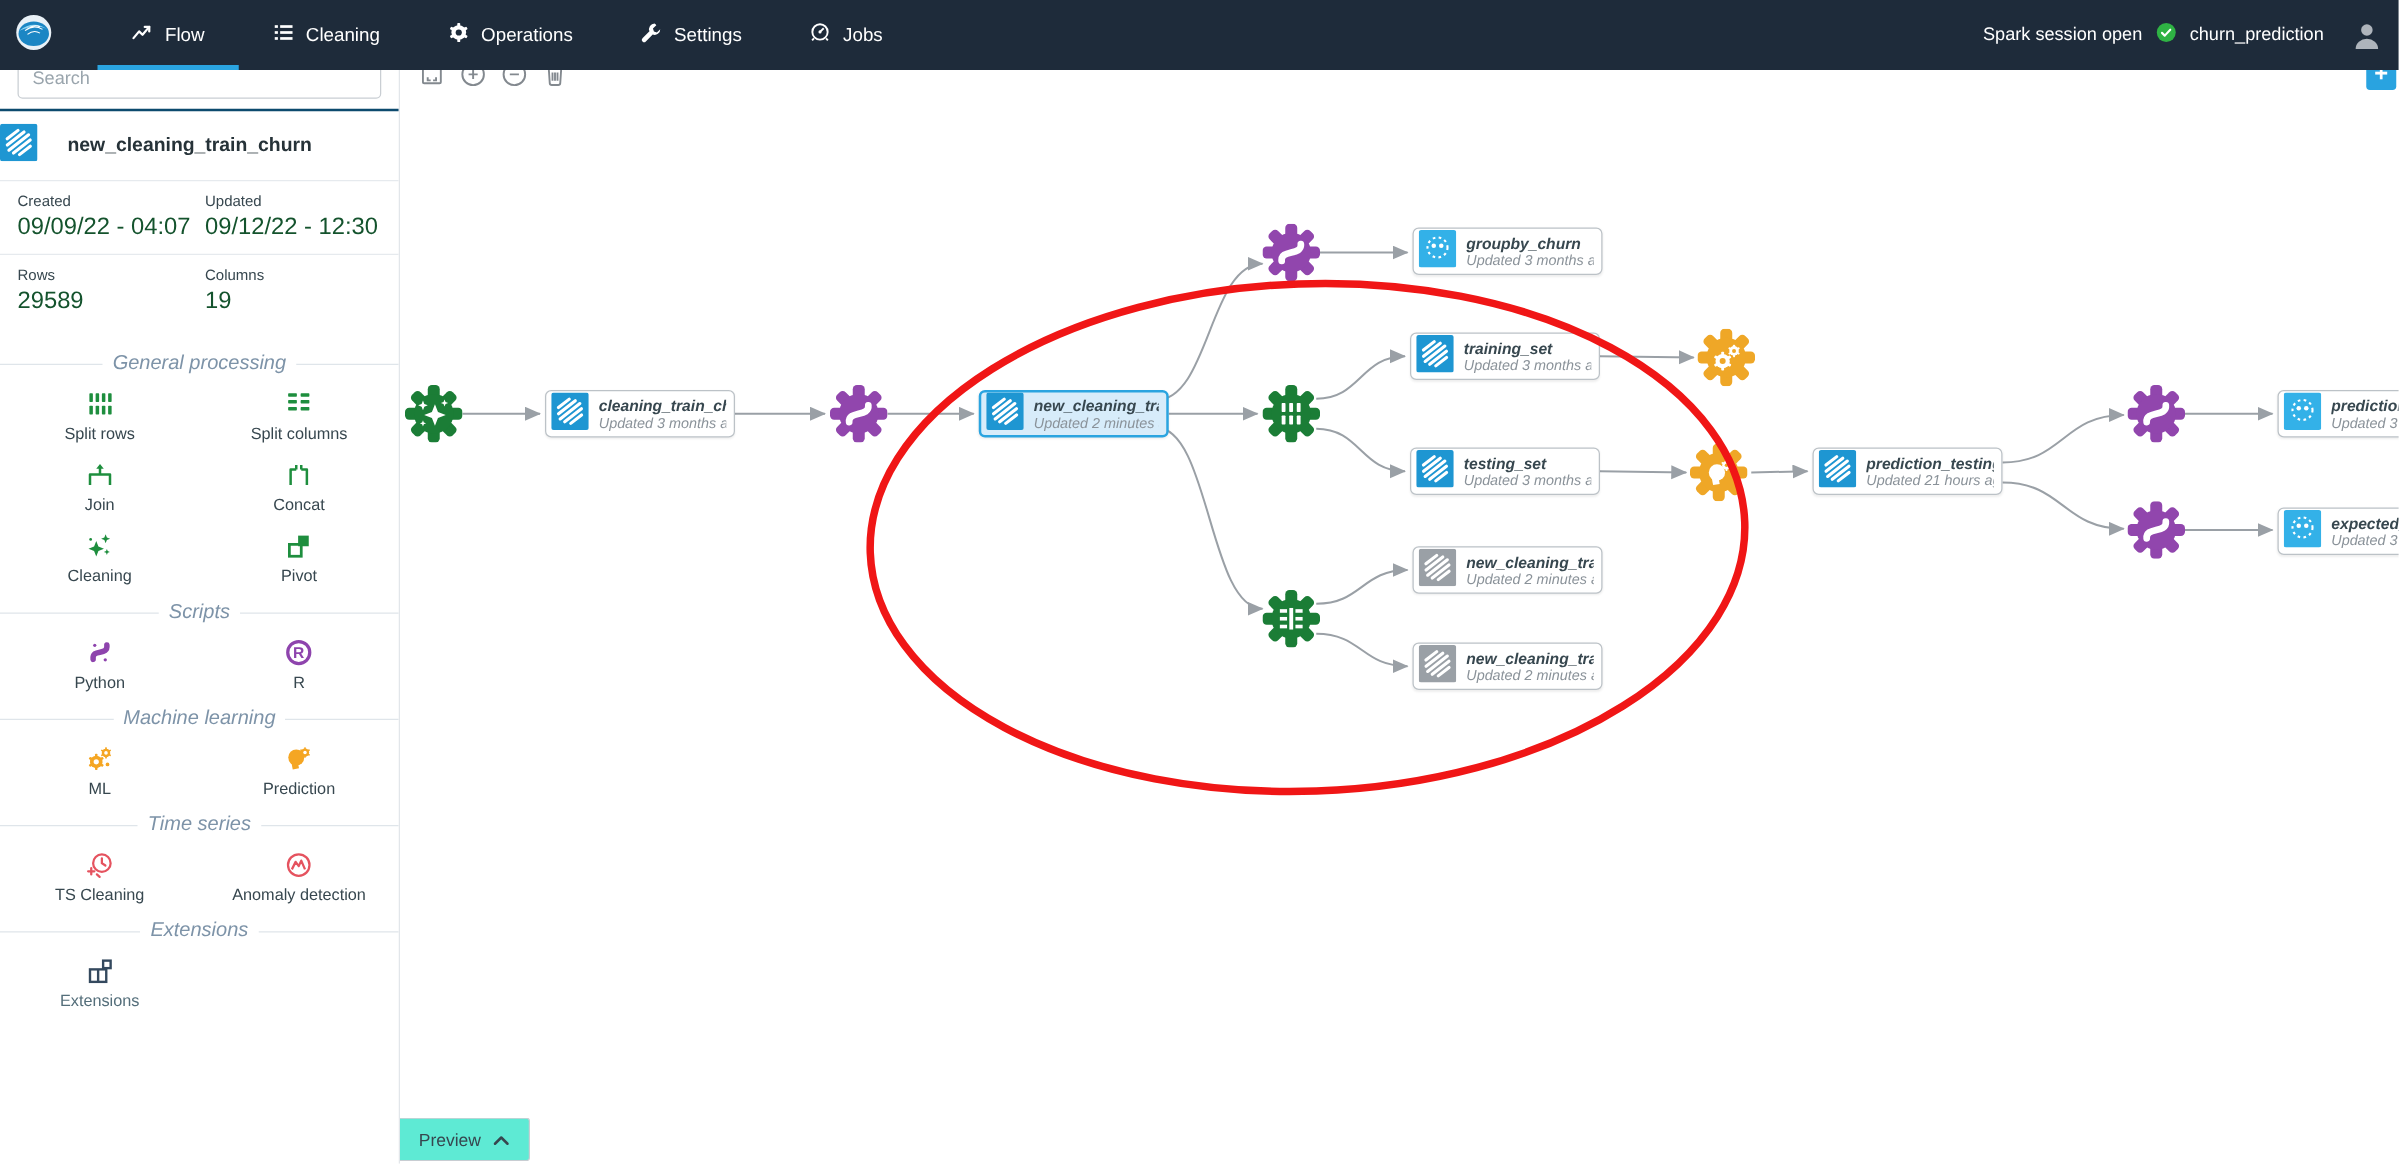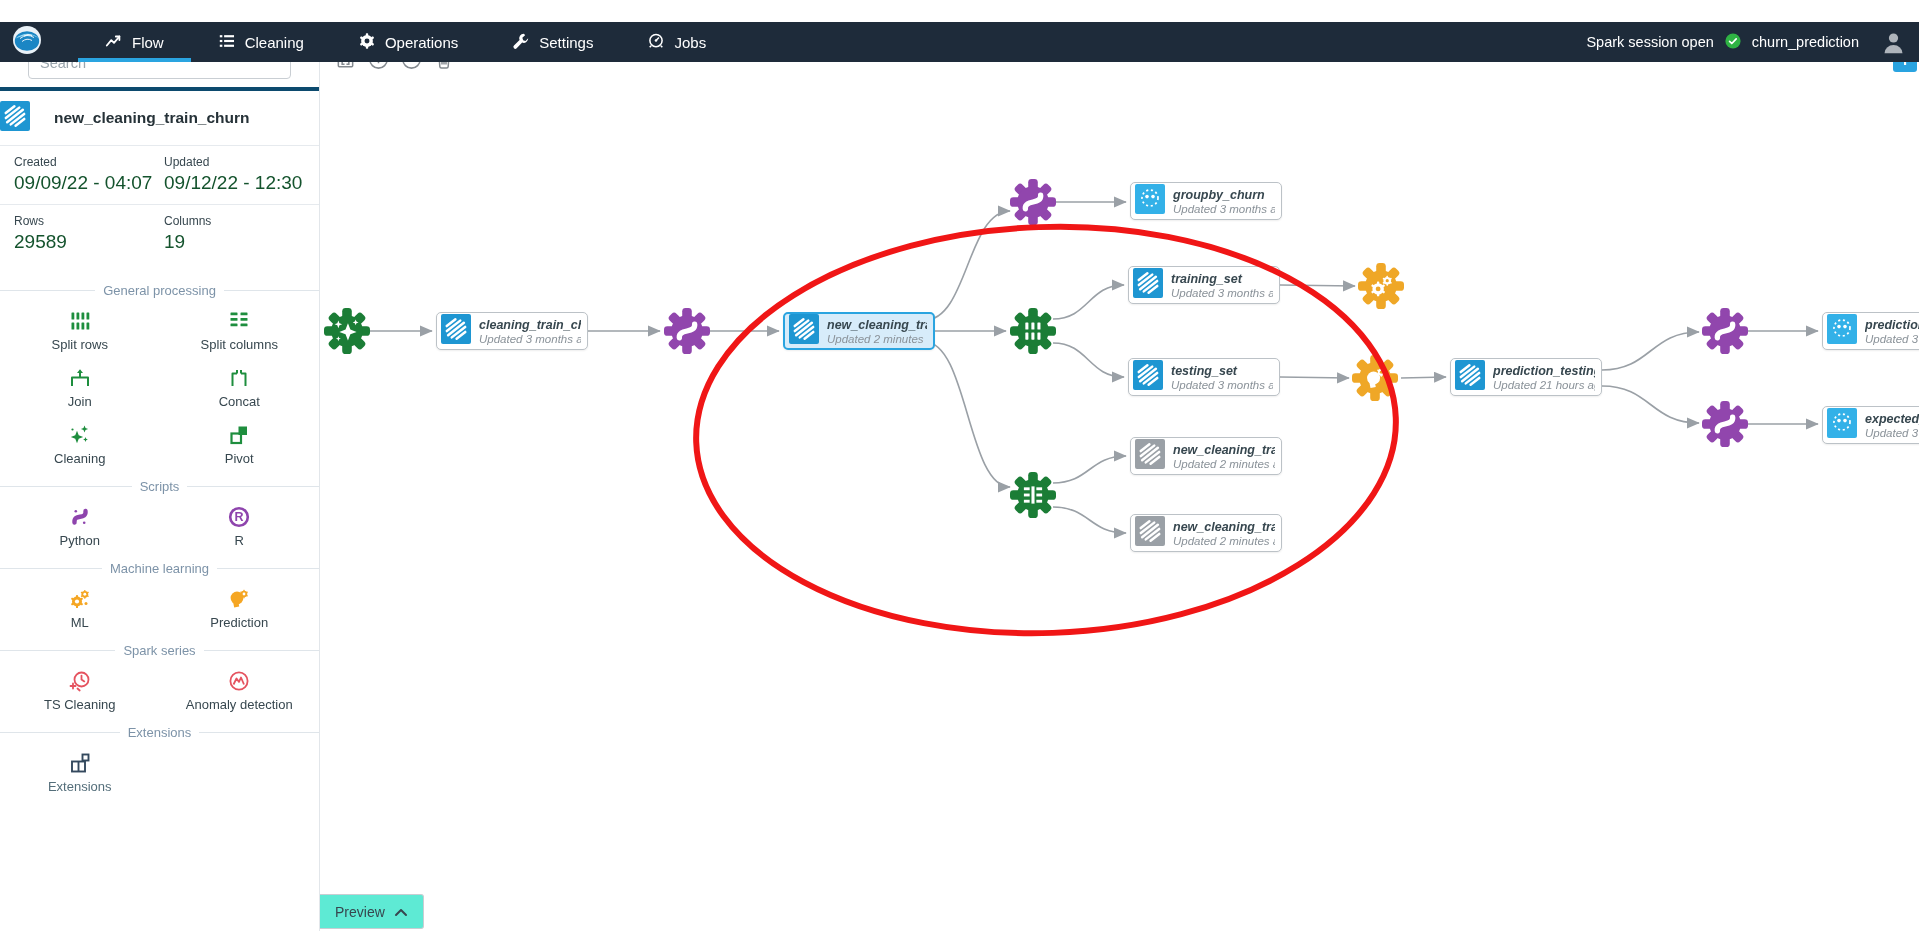--- a/index.html
+++ b/index.html
@@ -3,51 +3,51 @@
 <meta charset="utf-8">
 <style>
   * { box-sizing: border-box; }
   html,body { margin:0; padding:0; }
   body {
     width:1919px; height:931px; overflow:hidden; position:relative;
     font-family:"Liberation Sans", sans-serif; background:#fff; color:#37474f;
   }
   
   .topnav {
-    position:absolute; left:0; top:0; width:1919px; height:40px;
-    background:#1e2b3a; display:flex; align-items:stretch; color:#fff; z-index:20;margin-top:22px;
+    position:absolute; left:0; top:0; width:1919px; height:56px;
+    background:#1e2b3a; display:flex; align-items:stretch; color:#fff; z-index:20;
   }
   .brand { display:flex; align-items:center; padding:0 10px 0 12px; }
   .nav-items { display:flex; align-items:stretch; margin-left:26px; }
   .nav-item {
     display:flex; align-items:center; gap:9px; padding:0 27px; font-size:15px;
     border-bottom:4px solid transparent; padding-top:4px; cursor:pointer;
   }
   .nav-item.active { border-bottom-color:#2aa4e0; }
   .nav-status { margin-left:auto; display:flex; align-items:center; gap:11px; padding-right:12px; font-size:14.5px; }
   .avatar-box { margin-left:10px; display:flex; align-items:center; }
 
   
   .sidebar {
     position:absolute; left:0; top:39px; width:320px; height:892px; background:#fff;
     border-right:1px solid #e2e6ea; overflow:hidden; z-index:10;
   }
-  .search-wrap { padding:7px 28px 8px; border-bottom:4px solid #0c4a6e; }
+  .search-wrap { padding:7px 14px 8px; border-bottom:2px solid #0c4a6e; }
   .search-input {
     width:100%; height:33px; border:1px solid #c9ced3; border-radius:4px;
     padding:0 11px; font-size:14.5px; color:#37474f; outline:none; font-family:inherit;
   }
   .search-input::placeholder { color:#9aa5ad; }
   .ds-head { display:flex; align-items:center; gap:24px; padding:10px 0; border-bottom:1px solid #e6eaee;text-align:center; }
   .ds-title { font-size:15.5px; font-weight:bold; color:#263238; }
   .info-grid { display:grid; grid-template-columns:150px 1fr; padding:9px 14px 10px; border-bottom:1px solid #e6eaee; row-gap:3px; }
   .info-grid.last { border-bottom:none; padding-bottom:30px; }
   .info-label { font-size:12px; color:#37474f; }
   .info-value { font-size:19px; color:#14532d; }
-  .section-title { display:flex; align-items:center; gap:8px; color:#7d93a8; font-size:13px; margin:0 0 8px; }
+  .section-title { display:flex; align-items:center; gap:8px; color:#7d93a8; font-size:16px; margin:0 0 8px;font-style:italic; }
   .section-title::before, .section-title::after { content:""; flex:1; height:1px; background:#dfe5ea; }
   .tools { display:grid; grid-template-columns:1fr 1fr; row-gap:13px; padding:2px 0 13px; }
   .tool { display:flex; flex-direction:column; align-items:center; gap:3px; font-size:13px; color:#37474f; cursor:pointer; }
   .tool .ticon { height:26px; display:flex; align-items:center; justify-content:center; }
   .tool.muted { color:#546e7a; }
 
   
   .canvas { position:absolute; left:320px; top:39px; width:1599px; height:892px; overflow:hidden; background:#fff; }
   .cv-toolbar { position:absolute; left:12px; top:7px; display:flex; gap:7px; align-items:center; z-index:6; }
   .cv-btn { width:26px; height:26px; display:flex; align-items:center; justify-content:center; cursor:pointer; }
@@ -330,21 +330,21 @@
                   <circle r="3.3"></circle>
                 </g>
                 <circle cx="17" cy="7" r="1.386" fill="#fff"></circle>
               </svg>
             </span>
             <span>Prediction</span>
           </div>
         </div>
       </div>
       <div>
-        <div class="section-title">Spark series</div>
+        <div class="section-title">Time series</div>
         <div class="tools">
           <div class="tool">
             <span class="ticon">
               <svg width="24" height="24" viewBox="0 0 24 24" fill="none" stroke="#e5535f" stroke-width="1.8" stroke-linecap="round">
                 <circle cx="13.5" cy="10.5" r="7"></circle>
                 <path d="M13.5,6.6 V10.5 l2.8,1.9"></path>
                 <path d="M5,14.5 v5 M2.5,17 h5"></path>
                 <path d="M9.5,19.5 l2.2,2"></path>
               </svg>
             </span>

